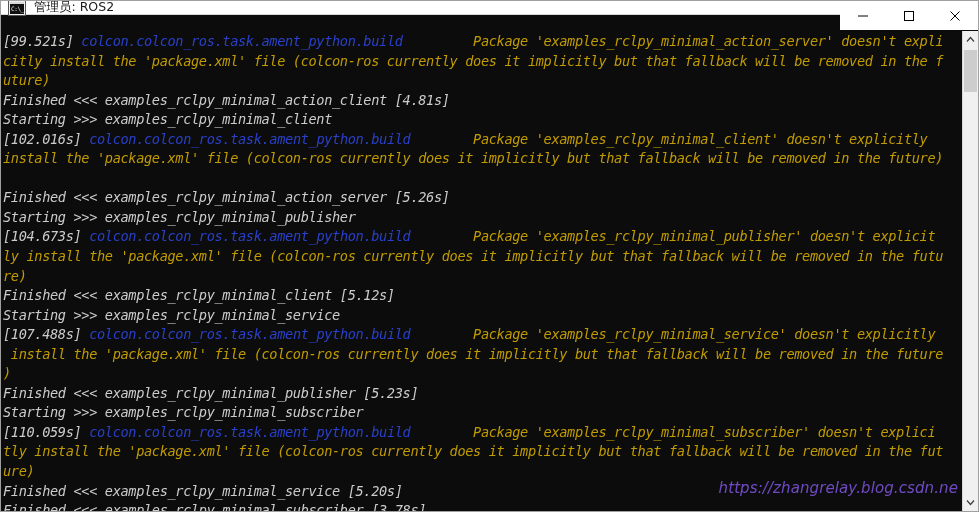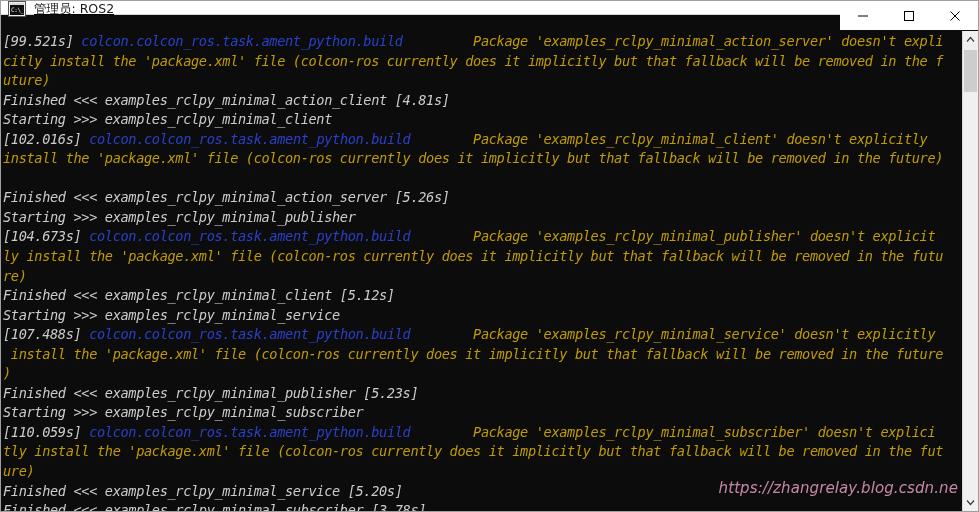--- a/index.html
+++ b/index.html
@@ -25,23 +25,22 @@
     overflow: hidden;
   }
 
   
   .titlebar {
     position: relative;
     height: 14px;
     background: #ffffff;
     border-bottom: 1px solid #d6d6d6;
     display: flex;
-    align-items: flex-start;
-    box-sizing: border-box;
-    text-decoration: underline;
+    align-items: center;
+    box-sizing: border-box;
   }
   .title-icon {
     width: 18px;
     height: 16px;
     margin-left: 7px;
     margin-right: 8px;
     flex: 0 0 auto;
     position: relative;
     background: #f0f0f0;
     border: 1px solid #555;
@@ -120,21 +119,21 @@
   .c-blue   { color: #2a40c8; }
   .c-yellow { color: #c19c00; }
 
   
   .watermark {
     position: absolute;
     right: 20px;
     bottom: 14px;
     font-family: "DejaVu Sans", sans-serif;
     font-size: 15px;
-    color: #f9a8d4;
+    color: #8b5cf6;
     opacity: 0.78;
     white-space: nowrap;
     letter-spacing: 0.1px;
     pointer-events: none;
     text-align: right;
   }
 
   
   .scrollbar {
     position: absolute;

